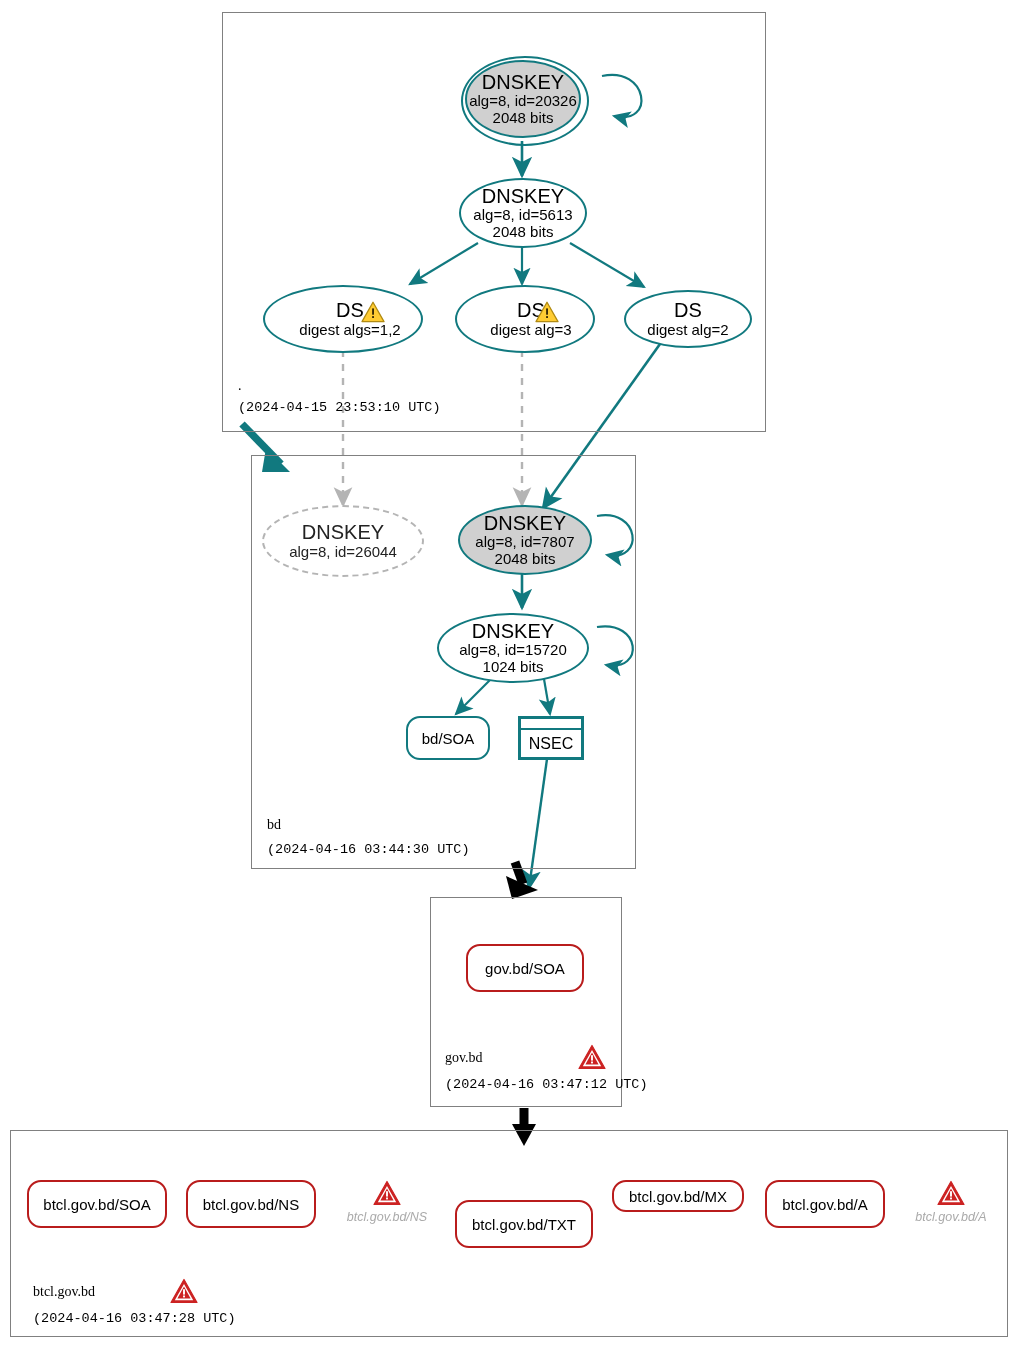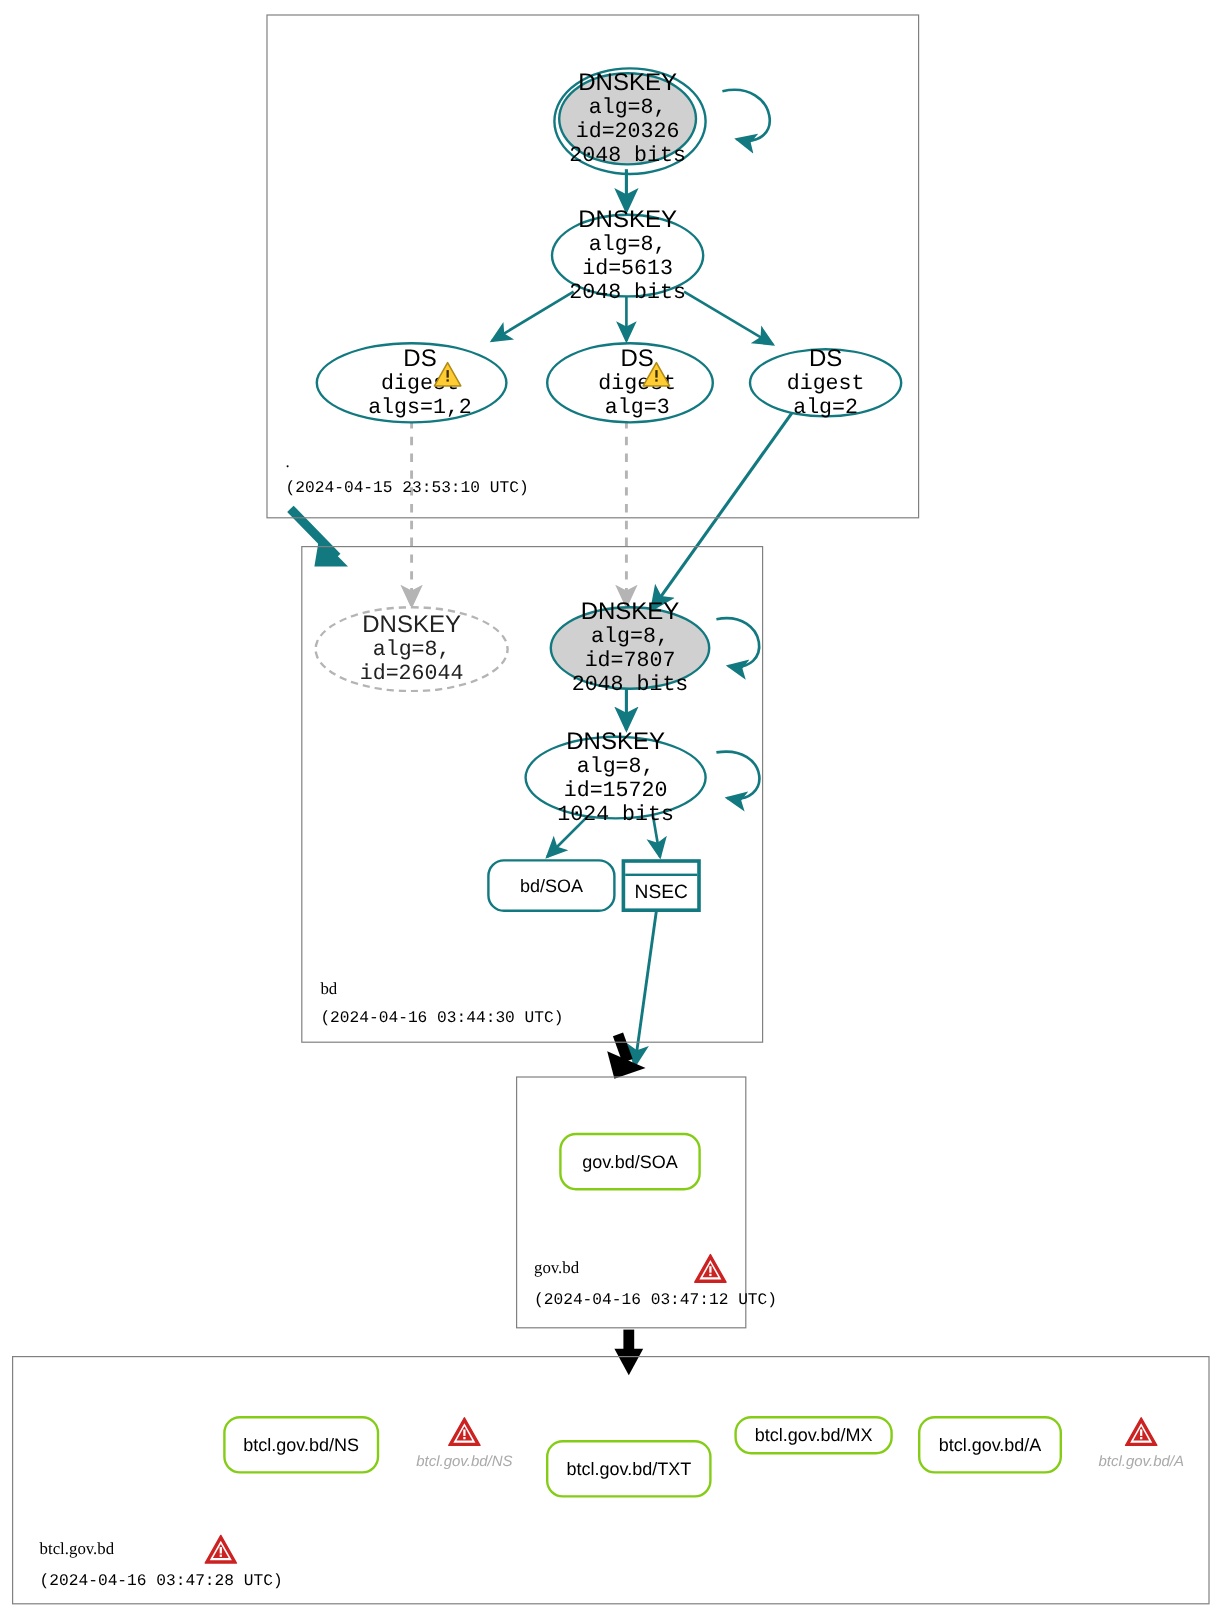--- a/index.html
+++ b/index.html
@@ -15,30 +15,30 @@
   
   .zone{position:absolute;border:1px solid #808080;background:transparent;z-index:2;}
   .zone-label{position:absolute;z-index:3;font-family:"Liberation Serif", serif;font-size:14px;color:#000;white-space:nowrap;}
   .zone-time{position:absolute;z-index:3;font-family:Liberation Mono, monospace;font-size:13.5px;color:#000;white-space:nowrap;}
 
   
   .node{position:absolute;z-index:4;display:flex;align-items:center;justify-content:center;
         text-align:center;box-sizing:border-box;}
   .node .lines{line-height:1.12;}
   .t1{font-family:"Liberation Sans", sans-serif;font-size:20px;}
-  .t2{font-family:Liberation Mono, monospace;font-size:18px;}
+  .t2{font-family:Liberation Sans, sans-serif;font-size:15px;}
 
   .ell{border-radius:50%;border:2px solid #11797f;background:#fff;}
   .ell.shaded{background:#d0d0d0;}
   .ell.dashed{border:2px dashed #b4b4b4;background:#fff;color:#333;}
   .ell.dashed .t1,.ell.dashed .t2{color:#222;}
   .sep-outer{position:absolute;border-radius:50%;border:2px solid #11797f;background:transparent;z-index:4;}
 
   .rrset{border:2px solid #11797f;background:#fff;border-radius:14px;}
-  .rrset.black{border:2px solid #84cc16;}
+  .rrset.black{border:2px solid #b91c1c;}
   .rrset .t1{font-size:15px;}
 
   .nsecbox{border:3px solid #11797f;background:#fff;}
   .nsecbox .inner-top{position:absolute;left:0;right:0;top:9px;height:2px;background:#11797f;}
   .nsecbox .nsec-label{position:absolute;left:0;right:0;top:11px;bottom:0;display:flex;
        align-items:center;justify-content:center;font-family:"Liberation Sans",sans-serif;font-size:16px;border-radius:12px;}
 
   
   .errnode{position:absolute;z-index:4;text-align:center;}
   .errnode .etext{font-family:"Liberation Sans", sans-serif;font-style:italic;font-size:12.5px;color:#aaaaaa;white-space:nowrap;}
@@ -197,33 +197,36 @@
   </div>
 
   <div class="node ell" style="left:437px;top:613px;width:152px;height:70px;">
     <div class="lines">
       <div class="t1">DNSKEY</div>
       <div class="t2">alg=8, id=15720</div>
       <div class="t2">1024 bits</div>
     </div>
   </div>
 
-  <div class="node rrset" style="left:406px;top:716px;width:107px;height:44px;">
+  <div class="node rrset" style="left:406px;top:716px;width:84px;height:44px;">
     <span class="t1">bd/SOA</span>
   </div>
 
   <div class="node nsecbox" style="left:518px;top:716px;width:66px;height:44px;">
     <div class="inner-top"></div>
     <div class="nsec-label">NSEC</div>
   </div>
 
   <div class="node rrset black" style="left:466px;top:944px;width:118px;height:48px;">
     <span class="t1">gov.bd/SOA</span>
   </div>
 
+  <div class="node rrset black" style="left:27px;top:1180px;width:140px;height:48px;">
+    <span class="t1">btcl.gov.bd/SOA</span>
+  </div>
 
   <div class="node rrset black" style="left:186px;top:1180px;width:130px;height:48px;">
     <span class="t1">btcl.gov.bd/NS</span>
   </div>
 
   <div class="errnode" style="left:333px;top:1180px;width:108px;">
     <svg width="28" height="26" viewBox="0 0 28 26">
       <path d="M14,1.5 L27,24.5 L1,24.5 Z" fill="#cc2222" stroke="#cc2222" stroke-width="1.2" stroke-linejoin="round"></path>
       <path d="M14,6 L23.2,22.3 L4.8,22.3 Z" fill="#ffffff"></path>
       <path d="M14,8.6 L20.6,20.4 L7.4,20.4 Z" fill="#cc2222"></path>

